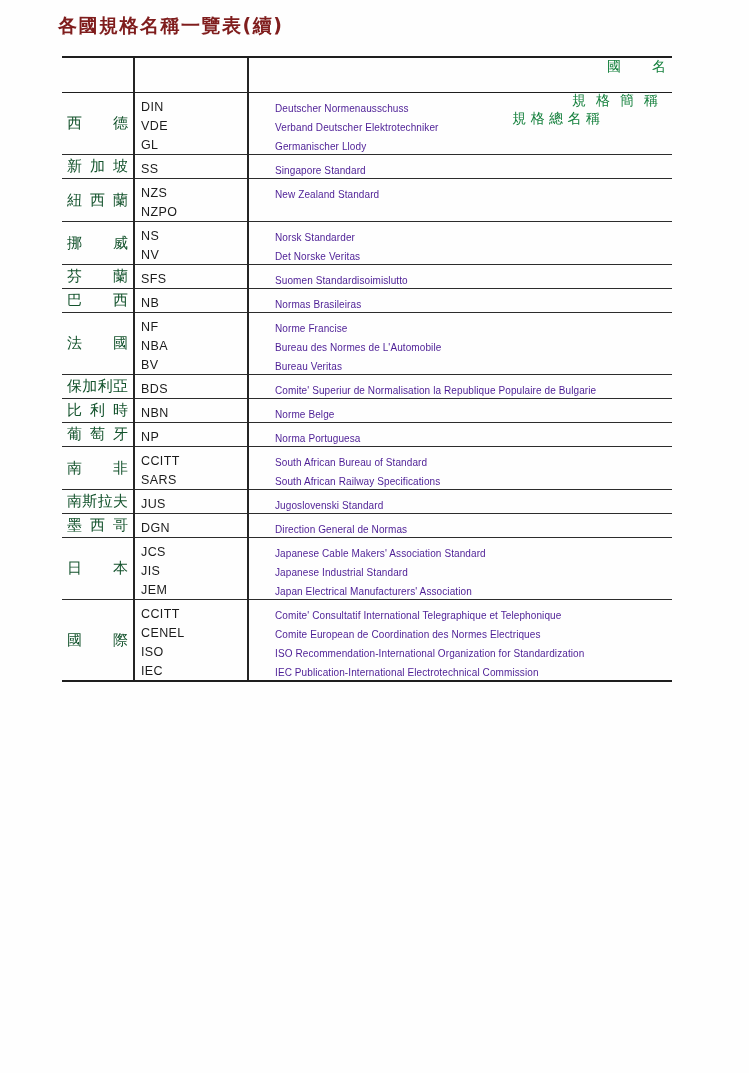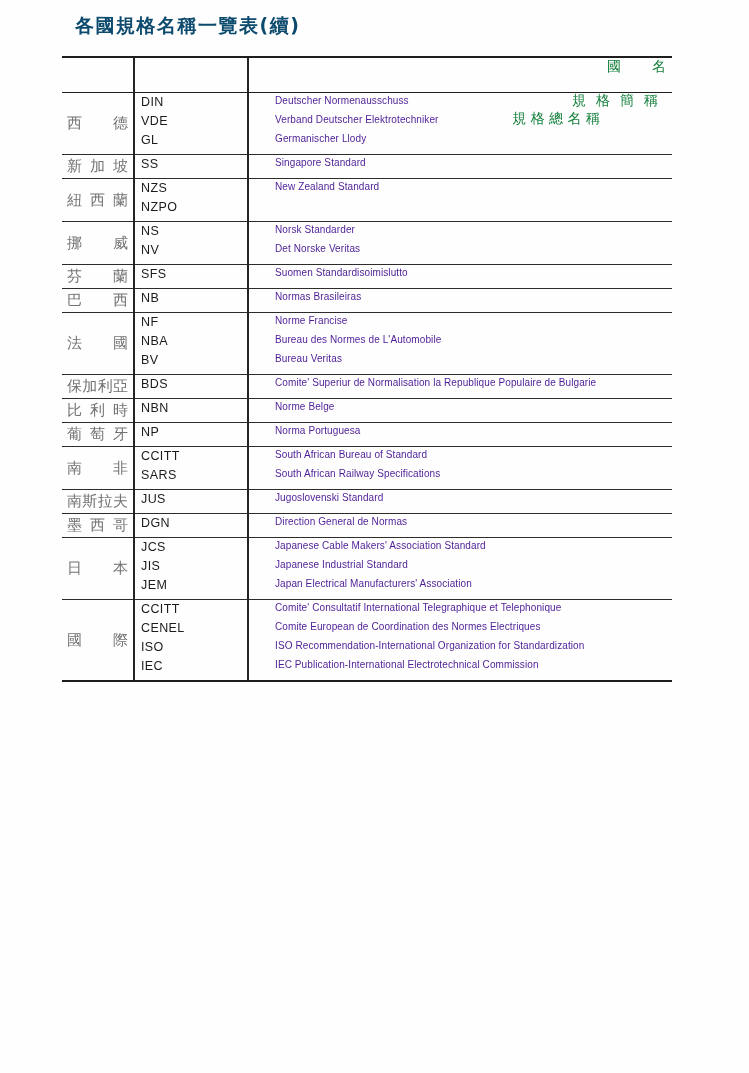--- a/index.html
+++ b/index.html
@@ -16,28 +16,28 @@
   }
   .page {
     position: relative;
     width: 749px;
     height: 1073px;
     background: #fefefe;
     overflow: hidden;
   }
   .title {
     position: absolute;
-    left: 75px;
+    left: 58px;
     top: 13px;
     margin: 0;
     font-size: 19px;
     font-weight: 700;
     letter-spacing: 1.5px;
     font-family: "DejaVu Sans", sans-serif;
-    color: #0c4a6e;
+    color: #7f1d1d;
   }
   .std-table {
     position: absolute;
     left: 62px;
     top: 56px;
     width: 610px;
     border-top: 2.5px solid #1e1e1e;
     border-bottom: 2.5px solid #1e1e1e;
     box-sizing: border-box;
   }
@@ -93,38 +93,38 @@
   .row:last-child { border-bottom: none; }
 
   .country {
     width: 71px;
     box-sizing: border-box;
     padding: 0 5px;
     display: flex;
     align-items: center;
     font-size: 15px;
     font-family: "DejaVu Sans", sans-serif;
-    color: #737373;
+    color: #14532d;
   }
   .country > span {
     width: 100%;
     text-align: justify;
     text-align-last: justify;
   }
   .entries {
     flex: 1;
     display: flex;
     flex-direction: column;
     padding: 2px 0;
   }
   .entry {
     flex: 1;
     min-height: 19px;
     display: flex;
-    align-items: flex-start;
+    align-items: flex-end;
   }
   .abbr {
     width: 114px;
     box-sizing: border-box;
     padding-left: 8px;
     font-size: 12.5px;
     letter-spacing: 0.4px;
     color: #1b1b1b;
   }
   .name {

